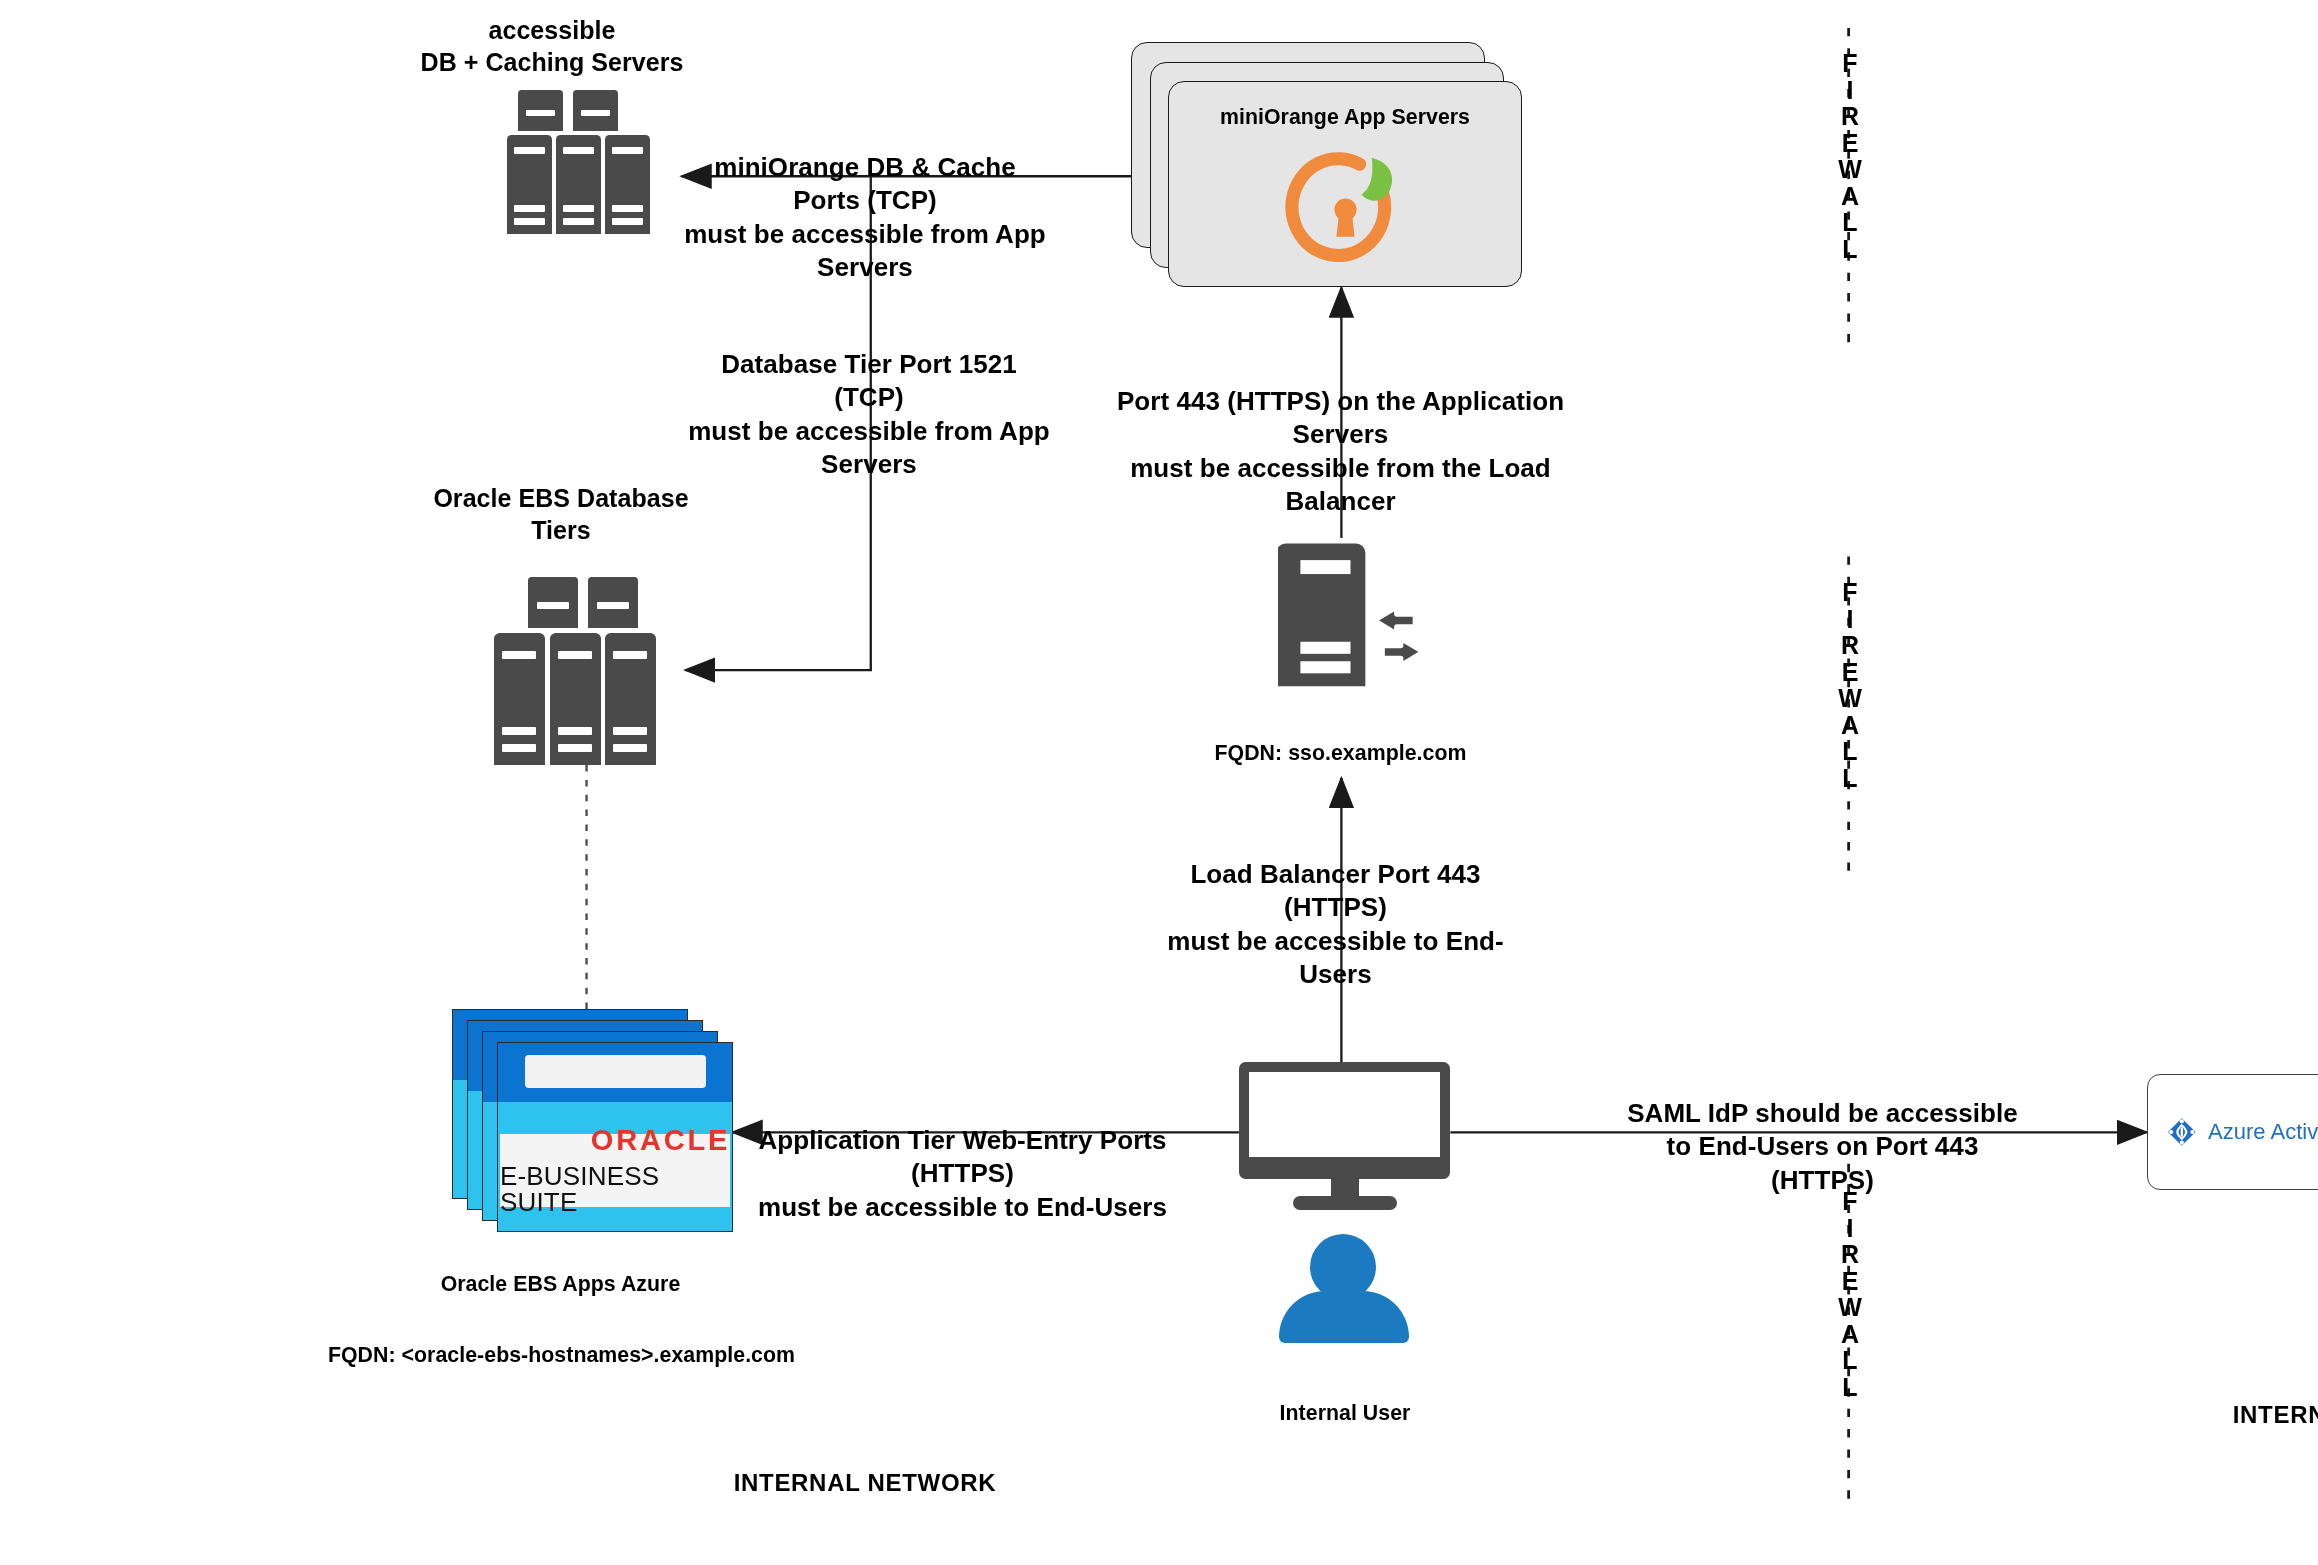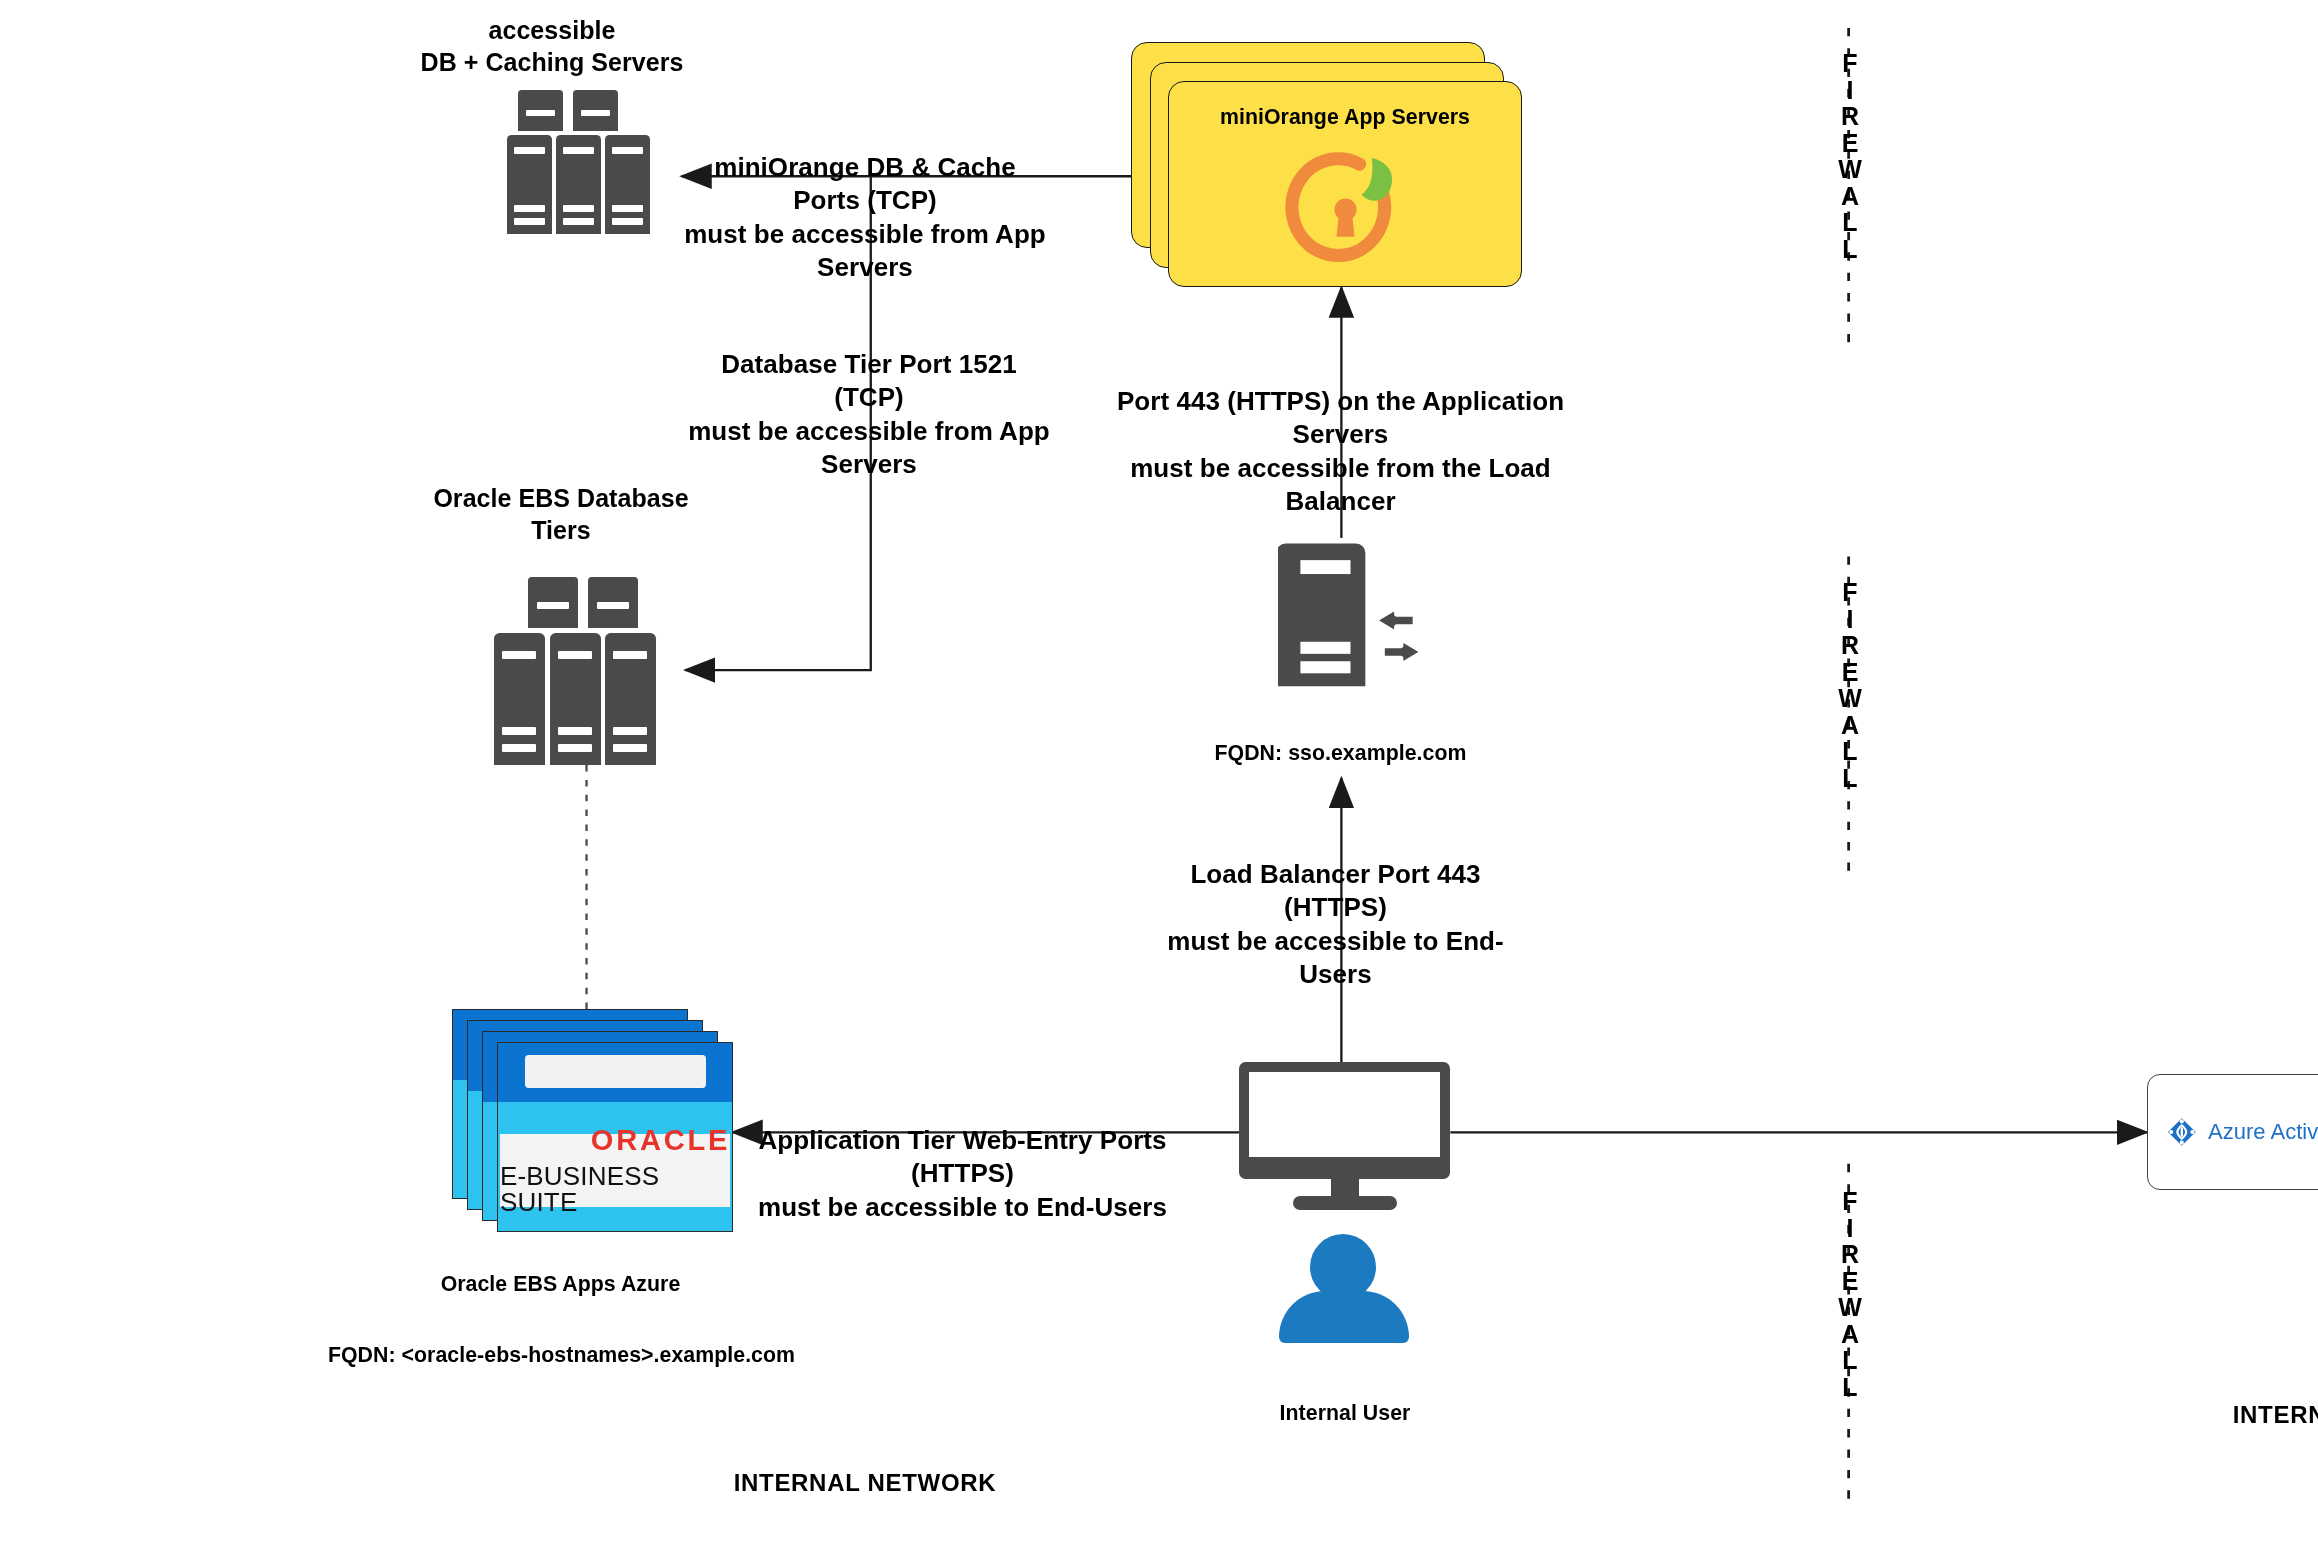--- a/index.html
+++ b/index.html
@@ -32,21 +32,21 @@
   svg.wires{position:absolute;left:0;top:0;width:2782px;height:1565px;overflow:visible;}
 
   
   .rack{position:absolute;}
   .tower{position:absolute;background:#4a4a4a;border-radius:4.6px 4.6px 0 0;}
   .tower::after{content:"";position:absolute;left:50%;transform:translateX(-50%);
                 background:#fff;}
   .bar{position:absolute;background:#fff;border-radius:0.9px;}
 
   
-  .stackcard{position:absolute;background:#fde047;border:1.9px solid #1a1a1a;border-radius:16px;}
+  .stackcard{position:absolute;background:#e5e5e5;border:1.9px solid #1a1a1a;border-radius:16px;}
   .mo-logo{position:absolute;}
 
   
   .ebs-card{position:absolute;border:1.4px solid #2b2b2b;box-sizing:border-box;overflow:hidden;}
   .ebs-head{position:absolute;left:0;right:0;top:0;background:#0a74d0;}
   .ebs-body{position:absolute;left:0;right:0;bottom:0;background:#2ec3ef;}
   .ebs-urlbar{position:absolute;background:#f2f2f2;border-radius:3.7px;}
   .ebs-white{position:absolute;background:#f4f4f4;display:flex;flex-direction:column;
              align-items:flex-end;justify-content:center;}
   .ebs-oracle{color:#e8332a;font-weight:bold;font-size:29px;letter-spacing:2.8px;
@@ -235,20 +235,22 @@
     <div class="mon-screen" style="left:10.2px;top:10.2px;width:191px;height:85px;"></div>
     <div class="mon-neck" style="left:92px;top:117px;width:28px;height:20.4px;"></div>
     <div class="mon-base" style="left:54px;top:134px;width:104px;height:14px;"></div>
   </div>
   <div style="position:absolute;left:1274px;top:1234px;width:139px;height:107px;">
     <div class="user-head" style="left:36px;top:0;width:66px;height:66px;"></div>
     <div class="user-body" style="left:4.6px;top:57px;width:130px;height:52px;"></div>
   </div>
   <div class="lbl t-node" style="left:1155px;top:1400px;width:380px;">Internal User</div>
 
+  <div class="lbl t-edge" style="left:1614px;top:1097px;width:417px;">SAML IdP should be accessible
+to End-Users on Port 443 (HTTPS)</div>
 
   <div class="az-box" style="left:2147px;top:1074px;width:297px;height:116px;">
     <svg width="40" height="40" viewBox="0 0 64 64">
       <path d="M32,2 L62,32 L32,62 L2,32 Z" fill="#1f6fc4"></path>
       <path d="M32,14 C24,22 20,27 20,32 C20,37 24,42 32,50 C40,42 44,37 44,32 C44,27 40,22 32,14 Z" fill="#fff"></path>
       <path d="M32,20 C27,25 25,28 25,32 C25,36 27,39 32,44 C37,39 39,36 39,32 C39,28 37,25 32,20 Z" fill="#1f6fc4"></path>
       <rect x="29.5" y="22" width="5" height="20" fill="#fff"></rect>
       <circle cx="32" cy="9" r="4.5" fill="#fff"></circle>
       <circle cx="32" cy="55" r="4.5" fill="#fff"></circle>
       <circle cx="9" cy="32" r="4.5" fill="#fff"></circle>

